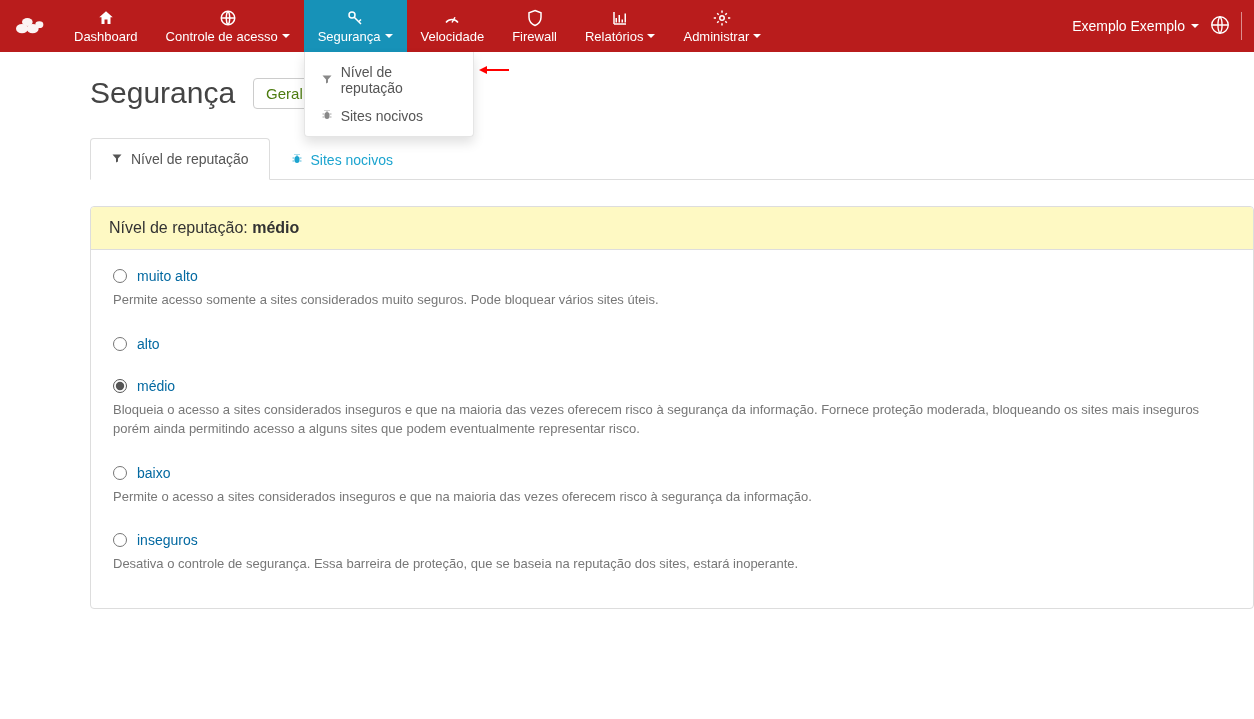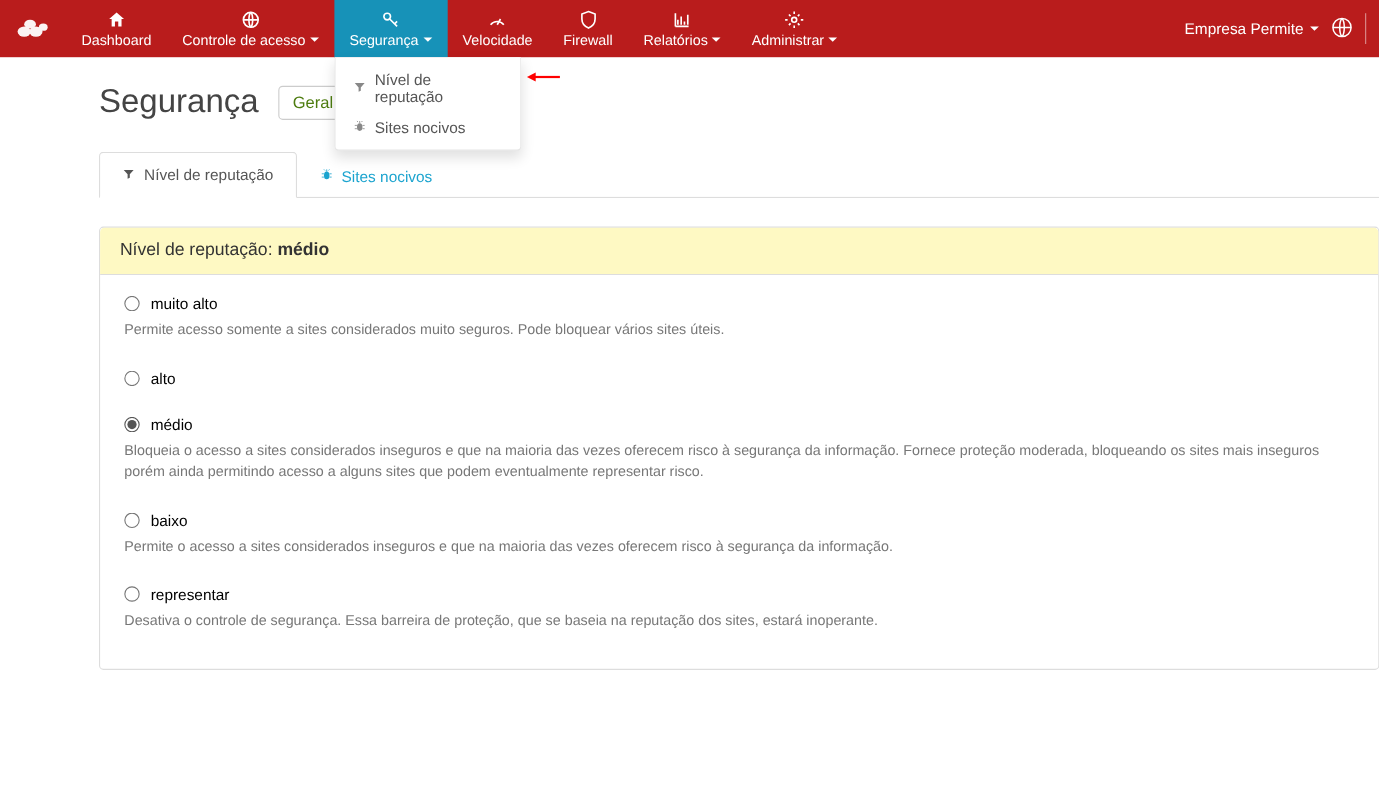--- a/index.html
+++ b/index.html
@@ -44,21 +44,21 @@
 .tab:not(.active) .t-icon svg { fill:#1ca4cf; }
 
 .panel { border:1px solid #ddd; border-radius:4px; }
 .panel-header { background:#fef9c3; border-bottom:1px solid #ddd; padding:12px 18px; font-size:16px; color:#333; border-radius:4px 4px 0 0; }
 .panel-header strong { font-weight:700; }
 .panel-body { padding: 18px 22px 8px 22px; }
 
 .opt { margin-bottom:26px; }
 .opt-head { display:flex; align-items:center; gap:10px; margin-bottom:6px; }
 .opt-head input[type=radio] { width:14px; height:14px; cursor:pointer; accent-color:#555; }
-.opt-label { font-size:14px; color:#000000; cursor:pointer; }
+.opt-label { font-size:14px; color:#0369a1; cursor:pointer; }
 .opt-desc { font-size:13px; color:#777; line-height:1.5; margin-left:0; }
 </style>
 </head>
 <body>
 
 <div class="topnav">
   <div class="brand">
     <svg viewBox="0 0 48 32">
         <ellipse cx="12" cy="20" rx="9" ry="7"></ellipse>
         <ellipse cx="28" cy="20" rx="9" ry="7"></ellipse>
@@ -166,21 +166,21 @@
       <span class="nav-item-label-row">
           <span>Administrar</span>
           <span class="caret-down"></span>
         </span>
     </div>
 
   </div>
 
   <div class="nav-right">
     <div class="company">
-      <span>Empresa Permite</span>
+      <span>Exemplo Exemplo</span>
       <span class="caret-down"></span>
     </div>
     <span class="globe"><svg viewBox="0 0 24 24">
           <circle cx="12" cy="12" r="9"></circle>
           <path d="M3 12h18M12 3c3 3 3 15 0 18M12 3c-3 3-3 15 0 18"></path>
         </svg></span>
     <span class="vbar"></span>
   </div>
 </div>
 
@@ -252,20 +252,20 @@
         <div class="opt-head">
           <input type="radio" name="rep" style="">
           <label class="opt-label">baixo</label>
         </div>
         <div class="opt-desc">Permite o acesso a sites considerados inseguros e que na maioria das vezes oferecem risco à segurança da informação.</div>
       </div>
 
       <div class="opt">
         <div class="opt-head">
           <input type="radio" name="rep" style="">
-          <label class="opt-label">representar</label>
+          <label class="opt-label">inseguros</label>
         </div>
         <div class="opt-desc">Desativa o controle de segurança. Essa barreira de proteção, que se baseia na reputação dos sites, estará inoperante.</div>
       </div>
 
     </div>
   </div>
 </div>
 
 </body></html>

